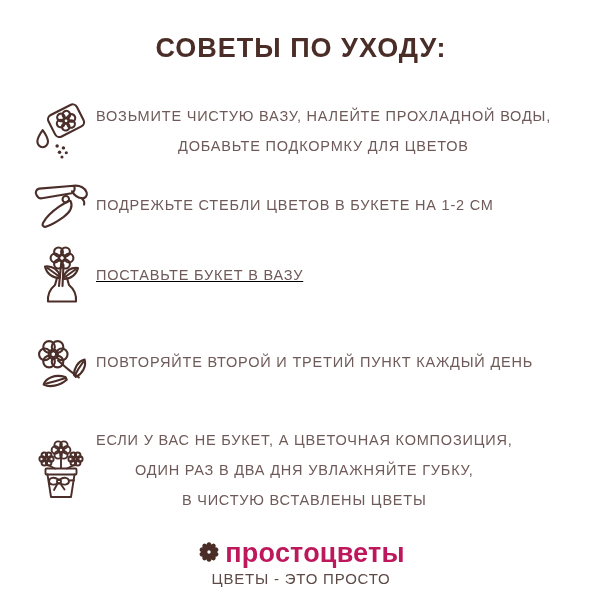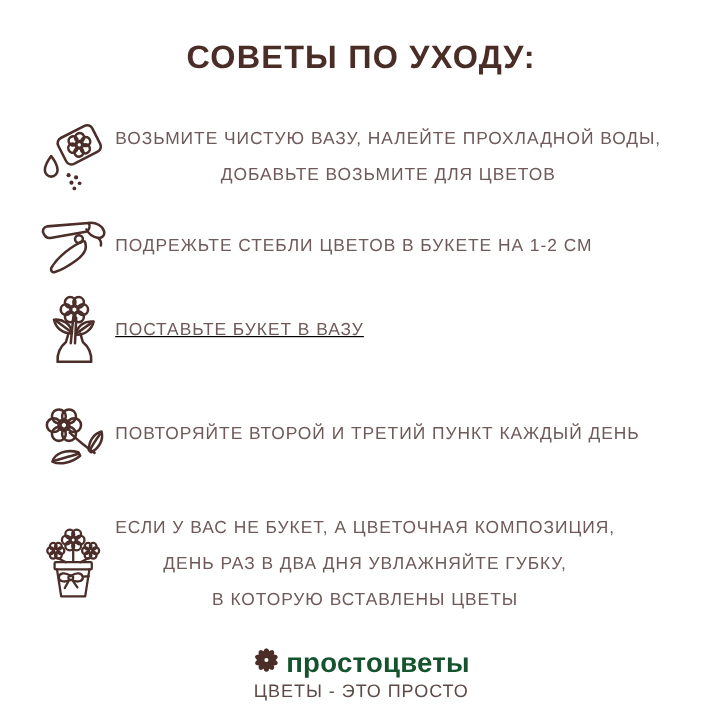--- a/index.html
+++ b/index.html
@@ -45,23 +45,23 @@
   .tip-4 { height: 52px; margin-top: 30px; }
   .tip-5 { height: 92px; margin-top: 36px; }
   .footer { margin-top: 22px; text-align: center; }
   .brand-row {
     display: flex;
     justify-content: center;
     align-items: center;
     gap: 4px;
   }
   .brand {
-    font-size: 23px;
+    font-size: 27px;
     font-weight: bold;
-    color: #14532d;
+    color: #be185d;
     letter-spacing: 0.2px;
   }
   .tagline {
     margin-top: 1px;
     font-size: 15px;
     color: #5d4a46;
     letter-spacing: 0.8px;
   }
   svg.line-icon { display: block; }
 </style>
@@ -94,21 +94,21 @@
             <circle cx="24" cy="45.5" r="1.8"></circle>
             <circle cx="30.5" cy="47.5" r="1.8"></circle>
             <circle cx="26.5" cy="52" r="1.8"></circle>
             <circle cx="33.5" cy="52.5" r="1.6"></circle>
             <circle cx="29" cy="57" r="1.6"></circle>
           </g>
         </svg>
       </div>
       <div class="tip-text">
         <div>ВОЗЬМИТЕ ЧИСТУЮ ВАЗУ, НАЛЕЙТЕ ПРОХЛАДНОЙ ВОДЫ,</div>
-        <div>ДОБАВЬТЕ ВОЗЬМИТЕ ДЛЯ ЦВЕТОВ</div>
+        <div>ДОБАВЬТЕ ПОДКОРМКУ ДЛЯ ЦВЕТОВ</div>
       </div>
     </div>
 
     <div class="tip tip-2">
       <div class="tip-icon">
         <svg class="line-icon" width="56" height="50" viewBox="0 0 58 52">
           <g fill="none" stroke="#4b2e29" stroke-width="2.2" stroke-linecap="round" stroke-linejoin="round">
             <path d="M3.5 15.5 C1.8 13 3.2 9.7 6.3 9 L42.5 6 C44 9 43 12.6 40 13.7 L9.2 19 C6.7 19.5 4.8 18 3.5 15.5 Z"></path>
             <path d="M42.5 6 C49 5.3 54.3 8.6 55.7 13 C56.7 16.4 54.2 19.5 50.6 19 C46 18.2 42.3 15.3 40.5 11.7"></path>
             <path d="M50.6 19 C52.6 20.8 53.6 23.2 53 25.6"></path>
@@ -206,22 +206,22 @@
             <path d="M24 40 C29 36.5 33.5 37.5 34 41 C34.2 44.5 29.5 45.8 24 43.2"></path>
             <circle cx="24" cy="41.5" r="2"></circle>
             <path d="M22 44.5 L19 50"></path>
             <path d="M26 44.5 L29.5 49.5"></path>
             <path d="M34.5 40.5 L39 40.2"></path>
           </g>
         </svg>
       </div>
       <div class="tip-text">
         <div>ЕСЛИ У ВАС НЕ БУКЕТ, А ЦВЕТОЧНАЯ КОМПОЗИЦИЯ,</div>
-        <div>ДЕНЬ РАЗ В ДВА ДНЯ УВЛАЖНЯЙТЕ ГУБКУ,</div>
-        <div>В КОТОРУЮ ВСТАВЛЕНЫ ЦВЕТЫ</div>
+        <div>ОДИН РАЗ В ДВА ДНЯ УВЛАЖНЯЙТЕ ГУБКУ,</div>
+        <div>В ЧИСТУЮ ВСТАВЛЕНЫ ЦВЕТЫ</div>
       </div>
     </div>
 
   </div>
 
   <div class="footer">
     <div class="brand-row">
       <span>
         <svg width="24" height="24" viewBox="0 0 24 24">
           <g fill="#4a2d26">

